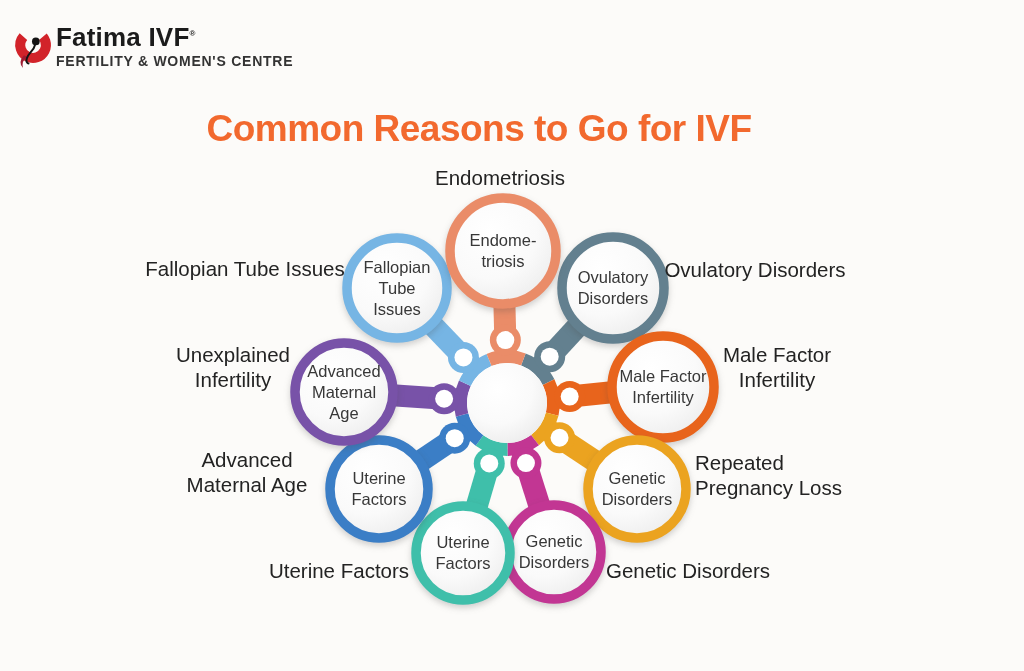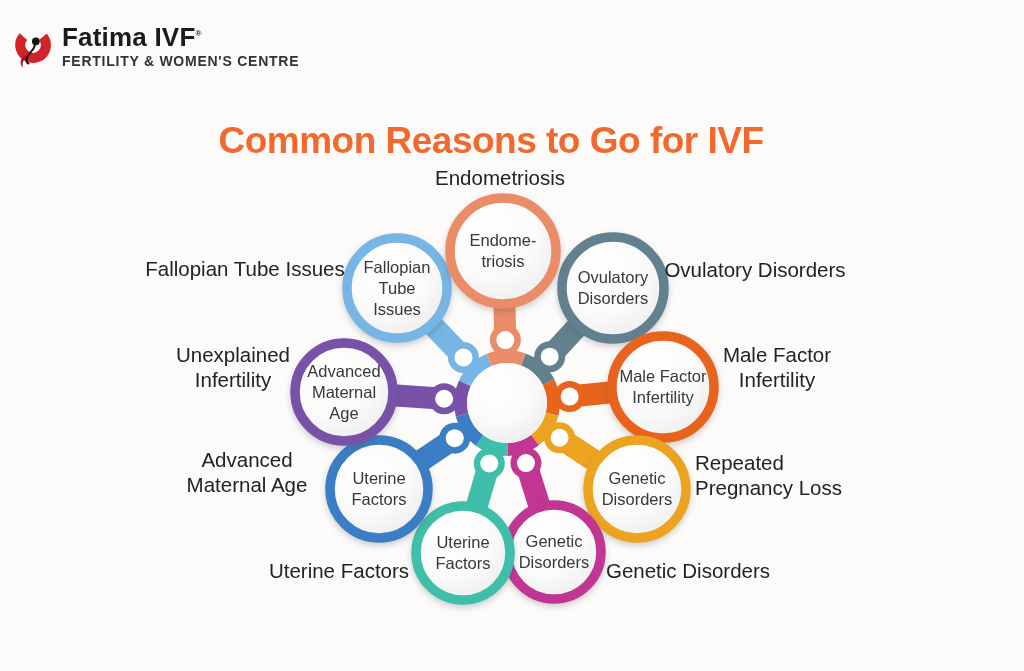--- a/index.html
+++ b/index.html
@@ -1,25 +1,25 @@
 <!DOCTYPE html>
 <html><head>
 <meta charset="utf-8">
 <style>
   html,body{margin:0;padding:0;}
   .page{width:1024px;height:671px;position:relative;background:#FCFBF9;overflow:hidden;
         font-family:"Liberation Sans",sans-serif;}
   
-  .logo{position:absolute;top:22px;left:12px;display:flex;align-items:center;gap:6px;}
+  .logo{position:absolute;top:22px;left:12px;display:flex;align-items:center;}
   .logo-icon{width:44px;height:48px;}
   .brand-line{font-size:26px;font-weight:bold;color:#1b1b1b;letter-spacing:0.2px;line-height:1;}
   .brand-line sup{font-size:8px;vertical-align:super;}
   .tagline{font-size:14px;font-weight:bold;color:#333;letter-spacing:0.75px;margin-top:3px;}
   
-  .title{position:absolute;top:104px;left:0;width:950px;margin:16px;text-align:center;
+  .title{position:absolute;top:104px;left:0;width:950px;margin:4px;text-align:center;
          font-size:37px;font-weight:800;color:#F2692E;letter-spacing:-0.5px;}
   
   #diagram{position:absolute;inset:0;width:1024px;height:671px;}
   .node-circ{filter:drop-shadow(0 3px 3px rgba(70,70,70,0.25));}
   .hub-circ{filter:drop-shadow(0 2px 2px rgba(70,70,70,0.18));}
   .node-label{font-size:16.5px;fill:#383838;font-family:"Liberation Sans",sans-serif;}
   .outer-label{font-size:20.5px;fill:#232323;font-family:"Liberation Sans",sans-serif;}
 </style>
 </head>
 <body>

